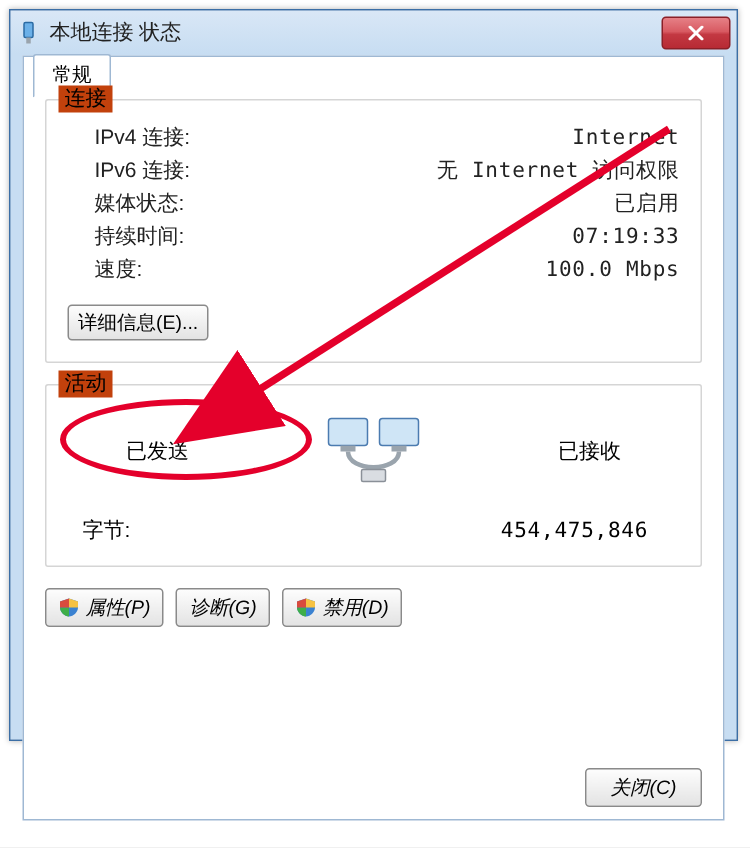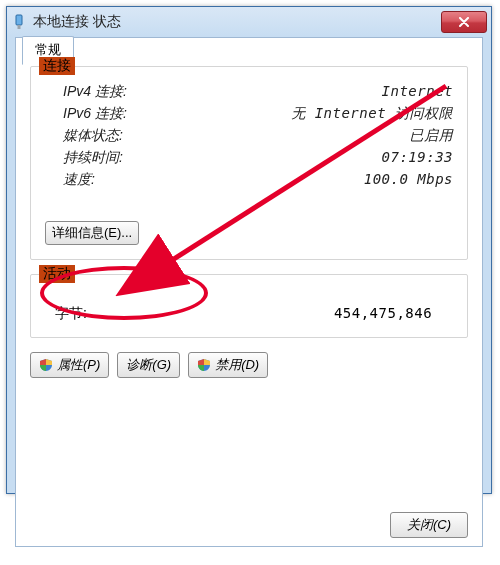--- a/index.html
+++ b/index.html
@@ -100,23 +100,23 @@
 }
 .row {
   display: flex;
   justify-content: space-between;
   align-items: baseline;
   margin: 4px 0;
   font-size: 14px;
 }
 .row .label { color: #222; }
 .row .value { color: #222; font-family: "SimSun", monospace; letter-spacing: 0.5px; }
-.indent { padding-left: 18px; font-style: italic; }
+.indent { padding-left: 18px; }
 .details-btn {
-  margin-top: 28px;
+  margin-top: 10px;
   padding: 2px 6px;
   font-size: 13px;
   font-family: "SimSun", sans-serif;
   background: linear-gradient(to bottom, #fdfdfd, #e3e3e3);
   border: 1px solid #8a8a8a;
   border-radius: 3px;
 }
 .activity-layout {
   display: flex;
   align-items: center;
@@ -226,20 +226,34 @@
           <span class="label">速度:</span>
           <span class="value">100.0 Mbps</span>
         </div>
 
         <button class="details-btn">详细信息(E)...</button>
       </div>
 
       <div class="groupbox">
         <span class="group-title">活动</span>
 
+        <div class="activity-layout">
+          <div class="act-col">已发送</div>
+          <div class="act-icon">
+            <svg viewBox="0 0 72 52">
+              <rect x="6" y="4" width="26" height="18" rx="2" fill="#cfe5f6" stroke="#4b7bb0"></rect>
+              <rect x="40" y="4" width="26" height="18" rx="2" fill="#cfe5f6" stroke="#4b7bb0"></rect>
+              <rect x="14" y="22" width="10" height="4" fill="#9aa4ad"></rect>
+              <rect x="48" y="22" width="10" height="4" fill="#9aa4ad"></rect>
+              <path d="M19 26 C19 40 53 40 53 26" stroke="#9aa4ad" stroke-width="3" fill="none"></path>
+              <rect x="28" y="38" width="16" height="8" rx="1" fill="#d9dde2" stroke="#8a9098"></rect>
+            </svg>
+          </div>
+          <div class="act-col">已接收</div>
+        </div>
 
         <div class="bytes-row">
           <span class="bytes-label">字节:</span>
           <span class="bytes-val" style="text-align:center">454,475,846</span>
         </div>
       </div>
 
       <div class="bottom-buttons">
         <button class="win-btn">
           <span class="shield">

